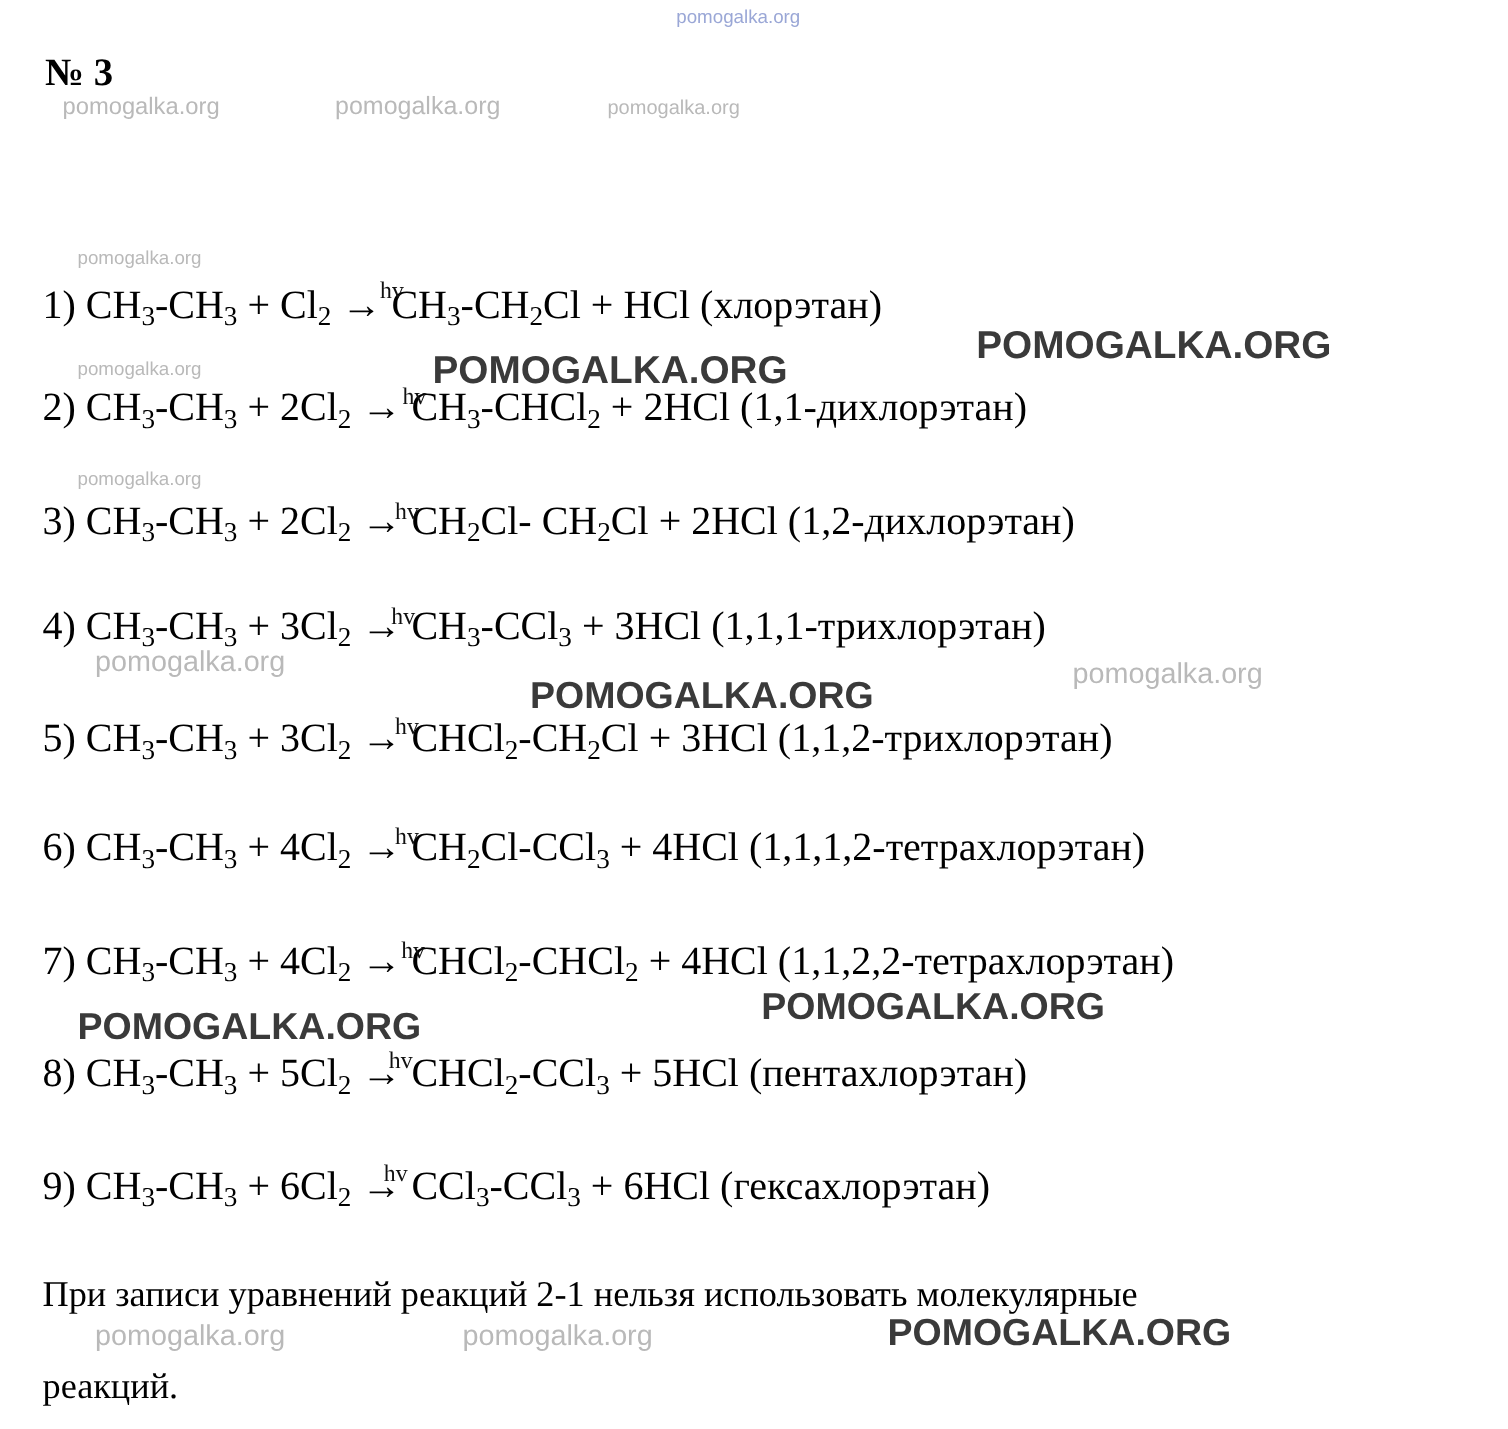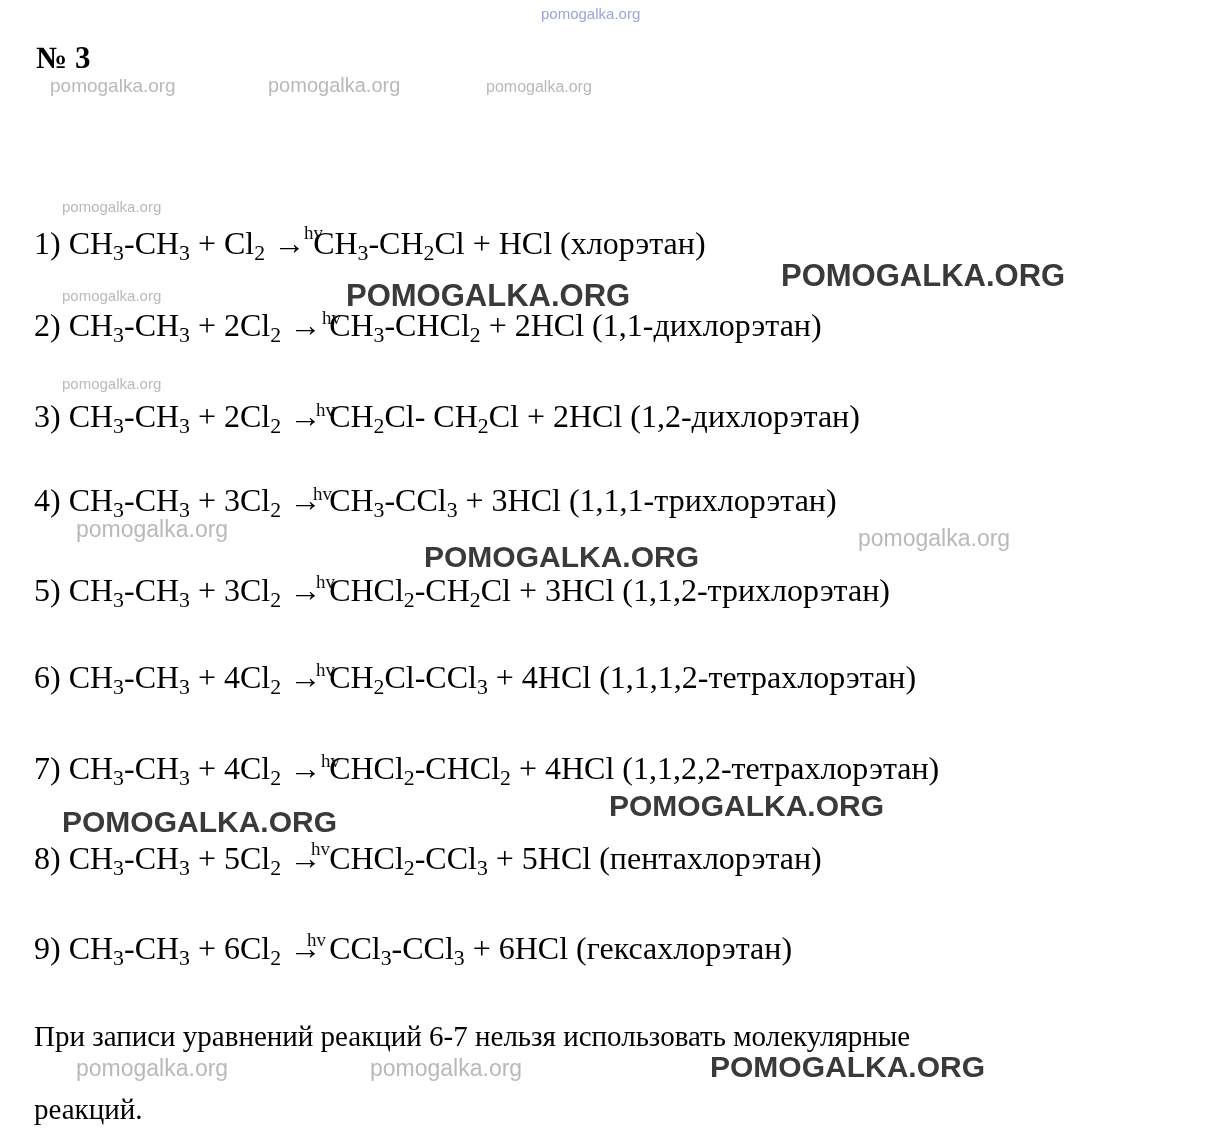--- a/index.html
+++ b/index.html
@@ -124,16 +124,16 @@
       <div class="eq" style="top: 659px;">6) CH<sub>3</sub>-CH<sub>3</sub> + 4Cl<sub>2</sub> <span class="arrow">→</span> CH<sub>2</sub>Cl-CCl<sub>3</sub> + 4HCl (1,1,1,2-тетрахлорэтан)</div>
       <div class="hv" style="left: 316px; top: 640px;">hv</div>
       <div class="eq" style="top: 750px;">7) CH<sub>3</sub>-CH<sub>3</sub> + 4Cl<sub>2</sub> <span class="arrow">→</span> CHCl<sub>2</sub>-CHCl<sub>2</sub> + 4HCl (1,1,2,2-тетрахлорэтан)</div>
       <div class="hv" style="left: 321px; top: 731px;">hv</div>
       <div class="eq" style="top: 840px;">8) CH<sub>3</sub>-CH<sub>3</sub> + 5Cl<sub>2</sub> <span class="arrow">→</span> CHCl<sub>2</sub>-CCl<sub>3</sub> + 5HCl (пентахлорэтан)</div>
       <div class="hv" style="left: 311px; top: 819px;">hv</div>
       <div class="eq" style="top: 930px;">9) CH<sub>3</sub>-CH<sub>3</sub> + 6Cl<sub>2</sub> <span class="arrow">→</span> CCl<sub>3</sub>-CCl<sub>3</sub> + 6HCl (гексахлорэтан)</div>
       <div class="hv" style="left: 307px; top: 910px;">hv</div>
     </div>
 
-  <div class="closing" id="closing-1" style="top: 1020px;">При записи уравнений реакций 6-7 нельзя использовать молекулярные</div>
+  <div class="closing" id="closing-1" style="top: 1020px;">При записи уравнений реакций 2-1 нельзя использовать молекулярные</div>
   <div class="closing" id="closing-2" style="top: 1093px;">реакций.</div>
 
 </div>
 
 </body></html>

